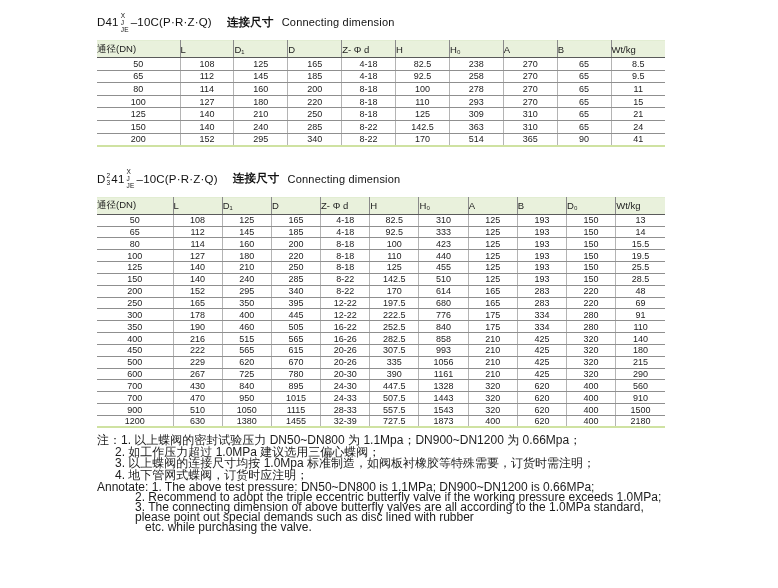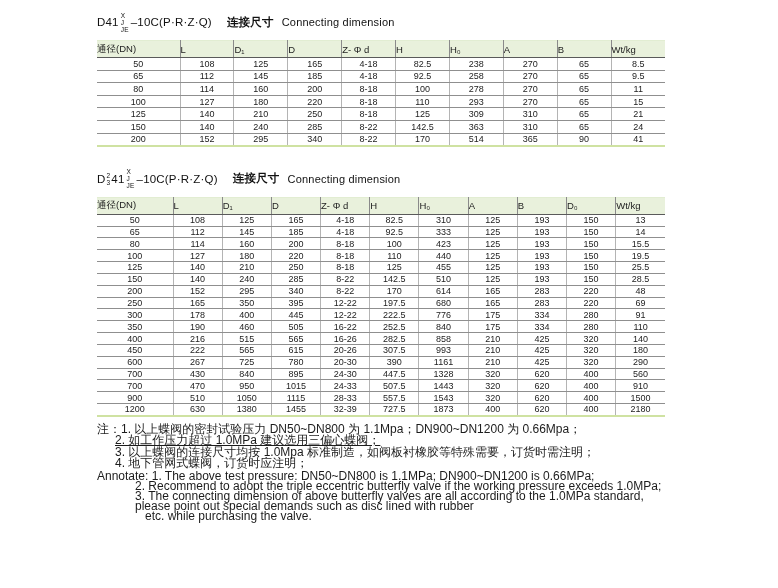--- a/index.html
+++ b/index.html
@@ -370,20 +370,33 @@
             <td>615</td>
             <td>20-26</td>
             <td>307.5</td>
             <td>993</td>
             <td>210</td>
             <td>425</td>
             <td>320</td>
             <td>180</td>
           </tr>
           <tr>
+            <td>500</td>
+            <td>229</td>
+            <td>620</td>
+            <td>670</td>
+            <td>20-26</td>
+            <td>335</td>
+            <td>1056</td>
+            <td>210</td>
+            <td>425</td>
+            <td>320</td>
+            <td>215</td>
+          </tr>
+          <tr>
             <td>600</td>
             <td>267</td>
             <td>725</td>
             <td>780</td>
             <td>20-30</td>
             <td>390</td>
             <td>1161</td>
             <td>210</td>
             <td>425</td>
             <td>320</td>
@@ -440,21 +453,21 @@
             <td>620</td>
             <td>400</td>
             <td>2180</td>
           </tr>
         </tbody>
     </table>
 
     <div class="notes">
       <div class="notes-cn">
           <div class="note-line" style="padding-left: 0px;">注：1. 以上蝶阀的密封试验压力 DN50~DN800 为 1.1Mpa；DN900~DN1200 为 0.66Mpa；</div>
-          <div class="note-line" style="padding-left: 18px; text-decoration: underline;">2. 如工作压力超过 1.0MPa 建议选用三偏心蝶阀；</div>
+          <div class="note-line" style="padding-left: 18px;">2. 如工作压力超过 1.0MPa 建议选用三偏心蝶阀；</div>
           <div class="note-line" style="padding-left: 18px;">3. 以上蝶阀的连接尺寸均按 1.0Mpa 标准制造，如阀板衬橡胶等特殊需要，订货时需注明；</div>
           <div class="note-line" style="padding-left: 18px;">4. 地下管网式蝶阀，订货时应注明；</div>
         </div>
       <div class="notes-en">
           <div class="note-line" style="padding-left: 0px;">Annotate: 1. The above test pressure: DN50~DN800 is 1.1MPa; DN900~DN1200 is 0.66MPa;</div>
           <div class="note-line" style="padding-left: 38px;">2. Recommend to adopt the triple eccentric butterfly valve if the working pressure exceeds 1.0MPa;</div>
           <div class="note-line" style="padding-left: 38px;">3. The connecting dimension of above butterfly valves are all according to the 1.0MPa standard, please point out special demands such as disc lined with rubber</div>
           <div class="note-line" style="padding-left: 48px;">etc. while purchasing the valve.</div>
         </div>
     </div>

